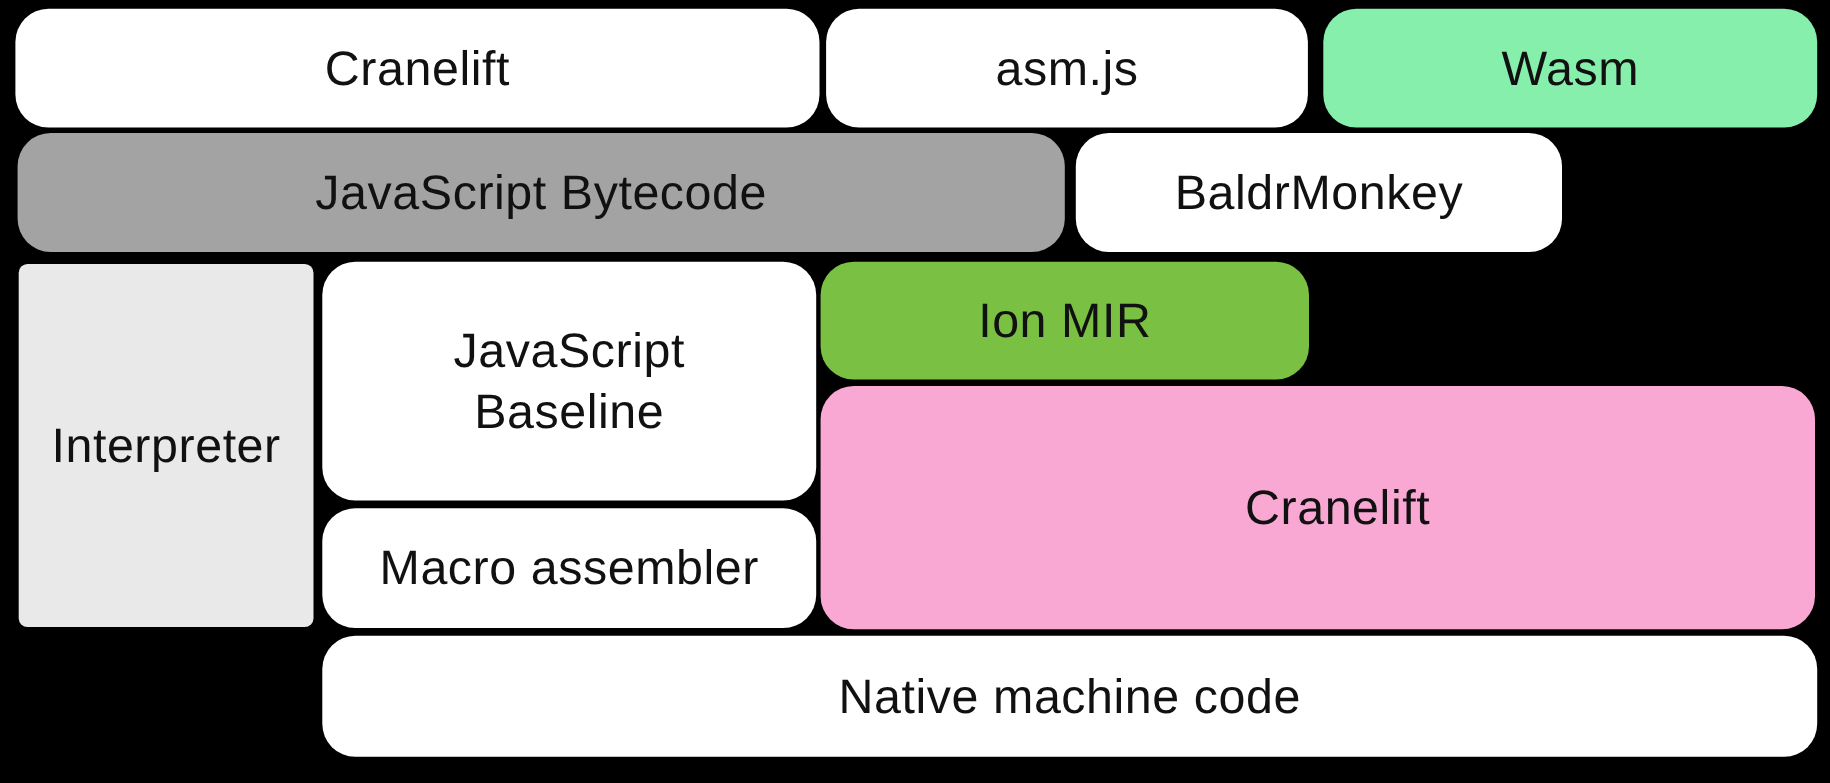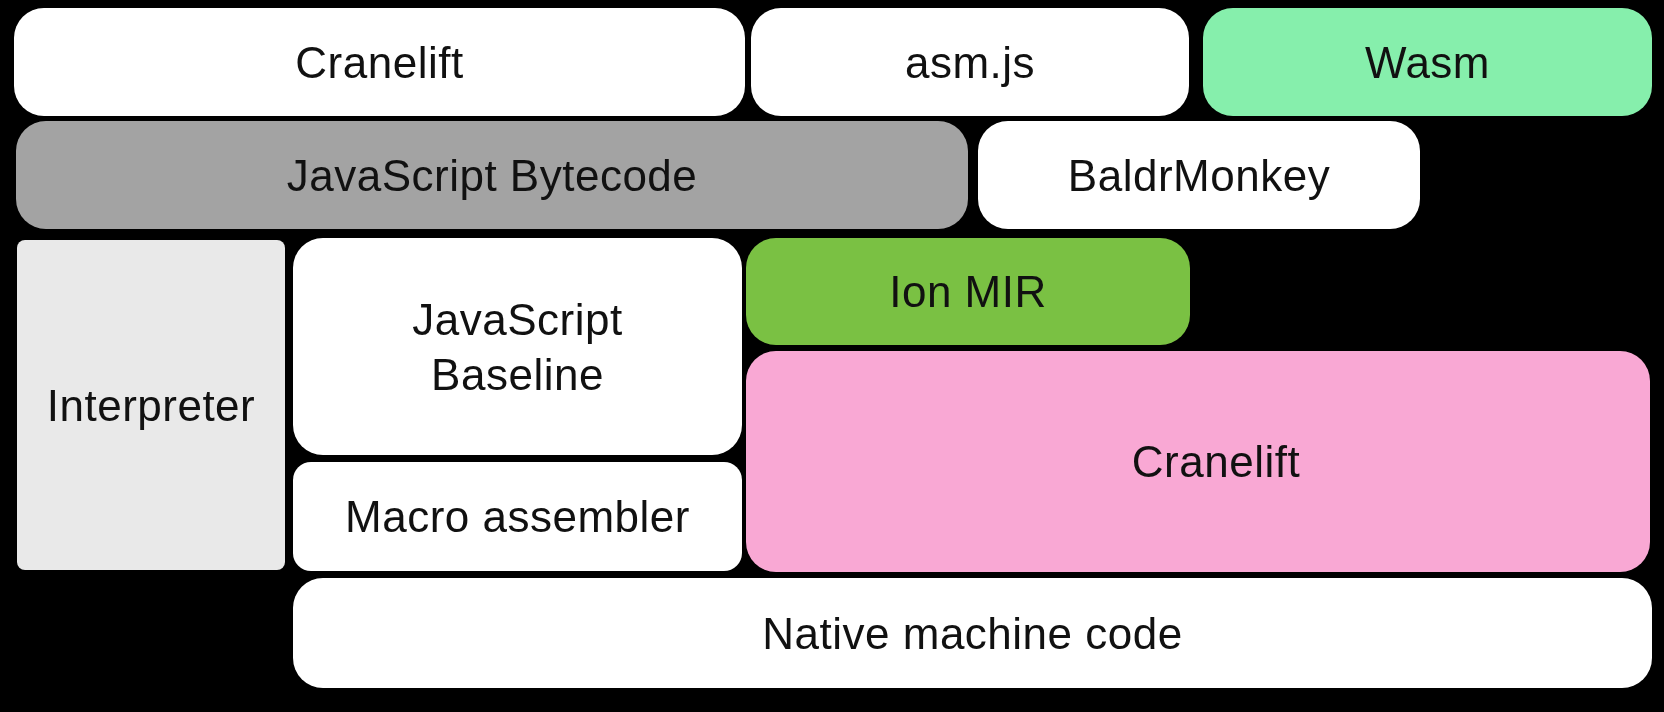--- a/index.html
+++ b/index.html
@@ -34,21 +34,21 @@
   .b-asmjs             { left: 751px;  top: 8px;   width: 438px;  height: 108px; }
   .b-wasm              { left: 1203px; top: 8px;   width: 449px;  height: 108px; }
   
   .b-js-bytecode       { left: 16px;   top: 121px; width: 952px;  height: 108px; }
   .b-baldrmonkey       { left: 978px;  top: 121px; width: 442px;  height: 108px; }
   
   .b-interpreter       { left: 17px;   top: 240px; width: 268px;  height: 330px; border-radius: 8px; }
   .b-js-baseline       { left: 293px;  top: 238px; width: 449px;  height: 217px; padding: 0 70px; }
   .b-ion-mir           { left: 746px;  top: 238px; width: 444px;  height: 107px; }
   .b-cranelift         { left: 746px;  top: 351px; width: 904px;  height: 221px; }
-  .b-macro-assembler   { left: 293px;  top: 462px; width: 449px;  height: 109px; border-radius: 18px; }
+  .b-macro-assembler   { left: 293px;  top: 462px; width: 449px;  height: 109px; }
   
   .b-native-code       { left: 293px;  top: 578px; width: 1359px; height: 110px; }
 </style>
 </head>
 <body>
 
 <div class="canvas">
 
   <div class="box b-javascript" style="background: rgb(255, 255, 255);">Cranelift</div>
 

